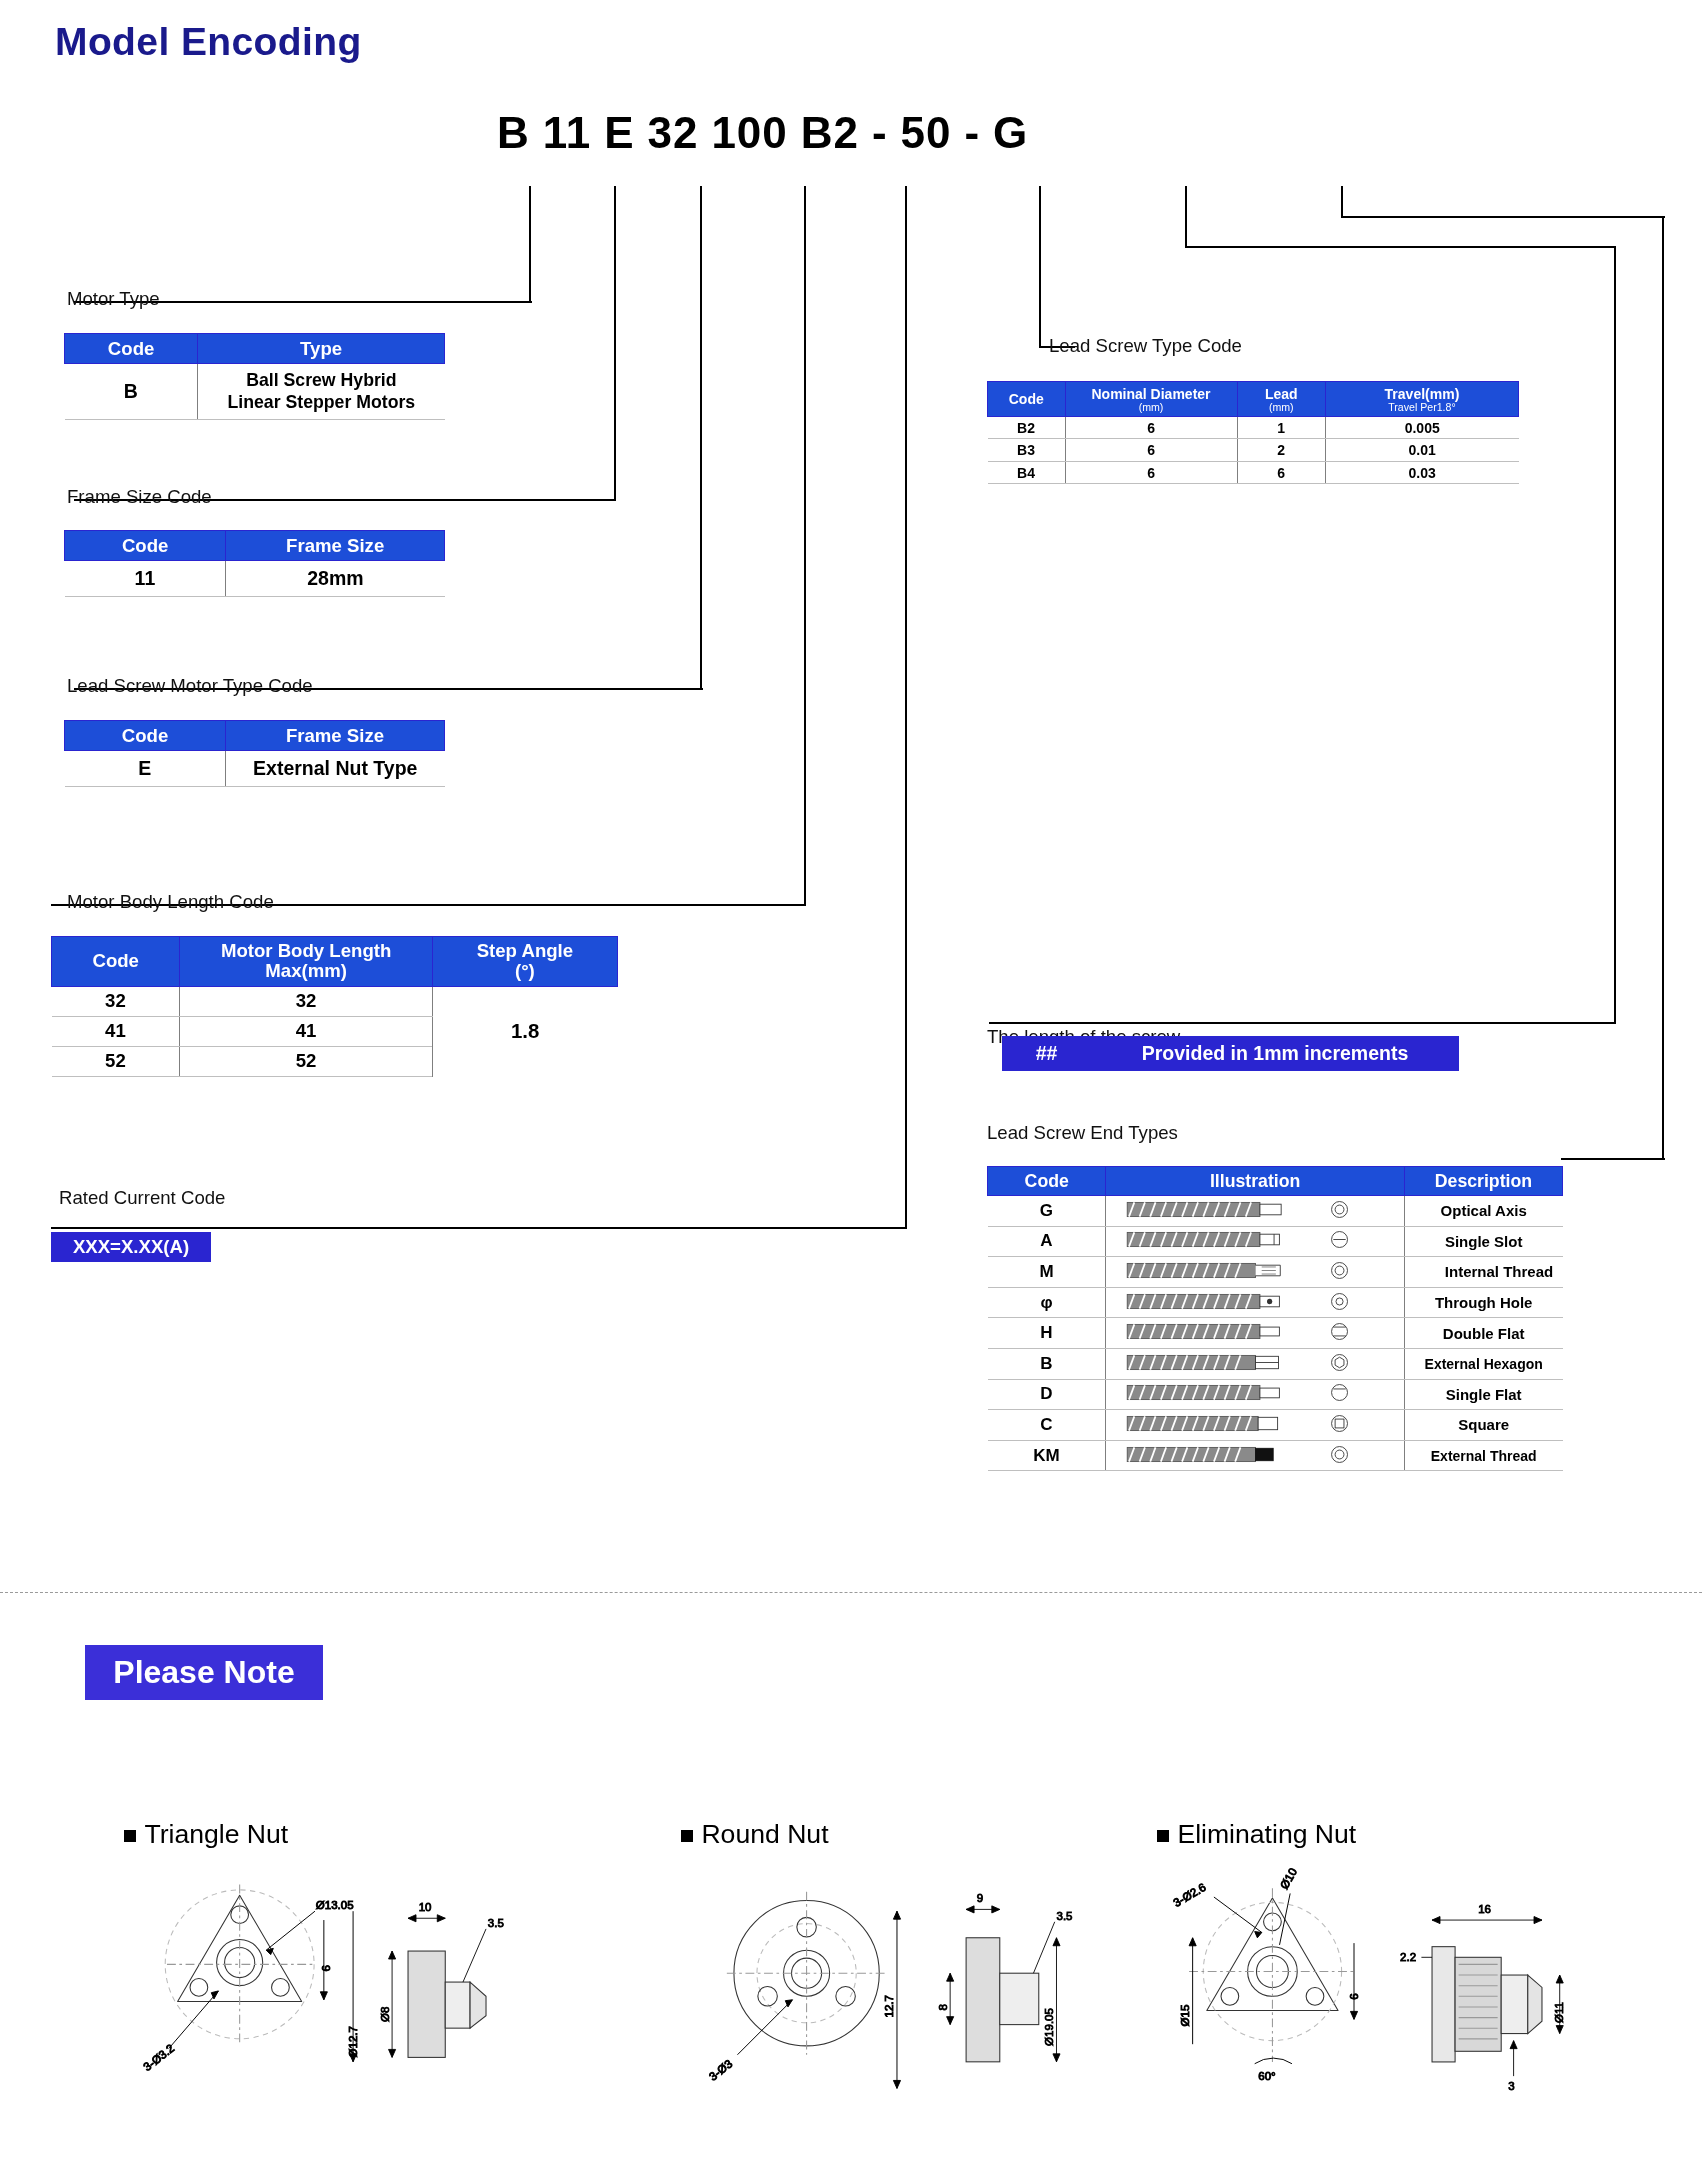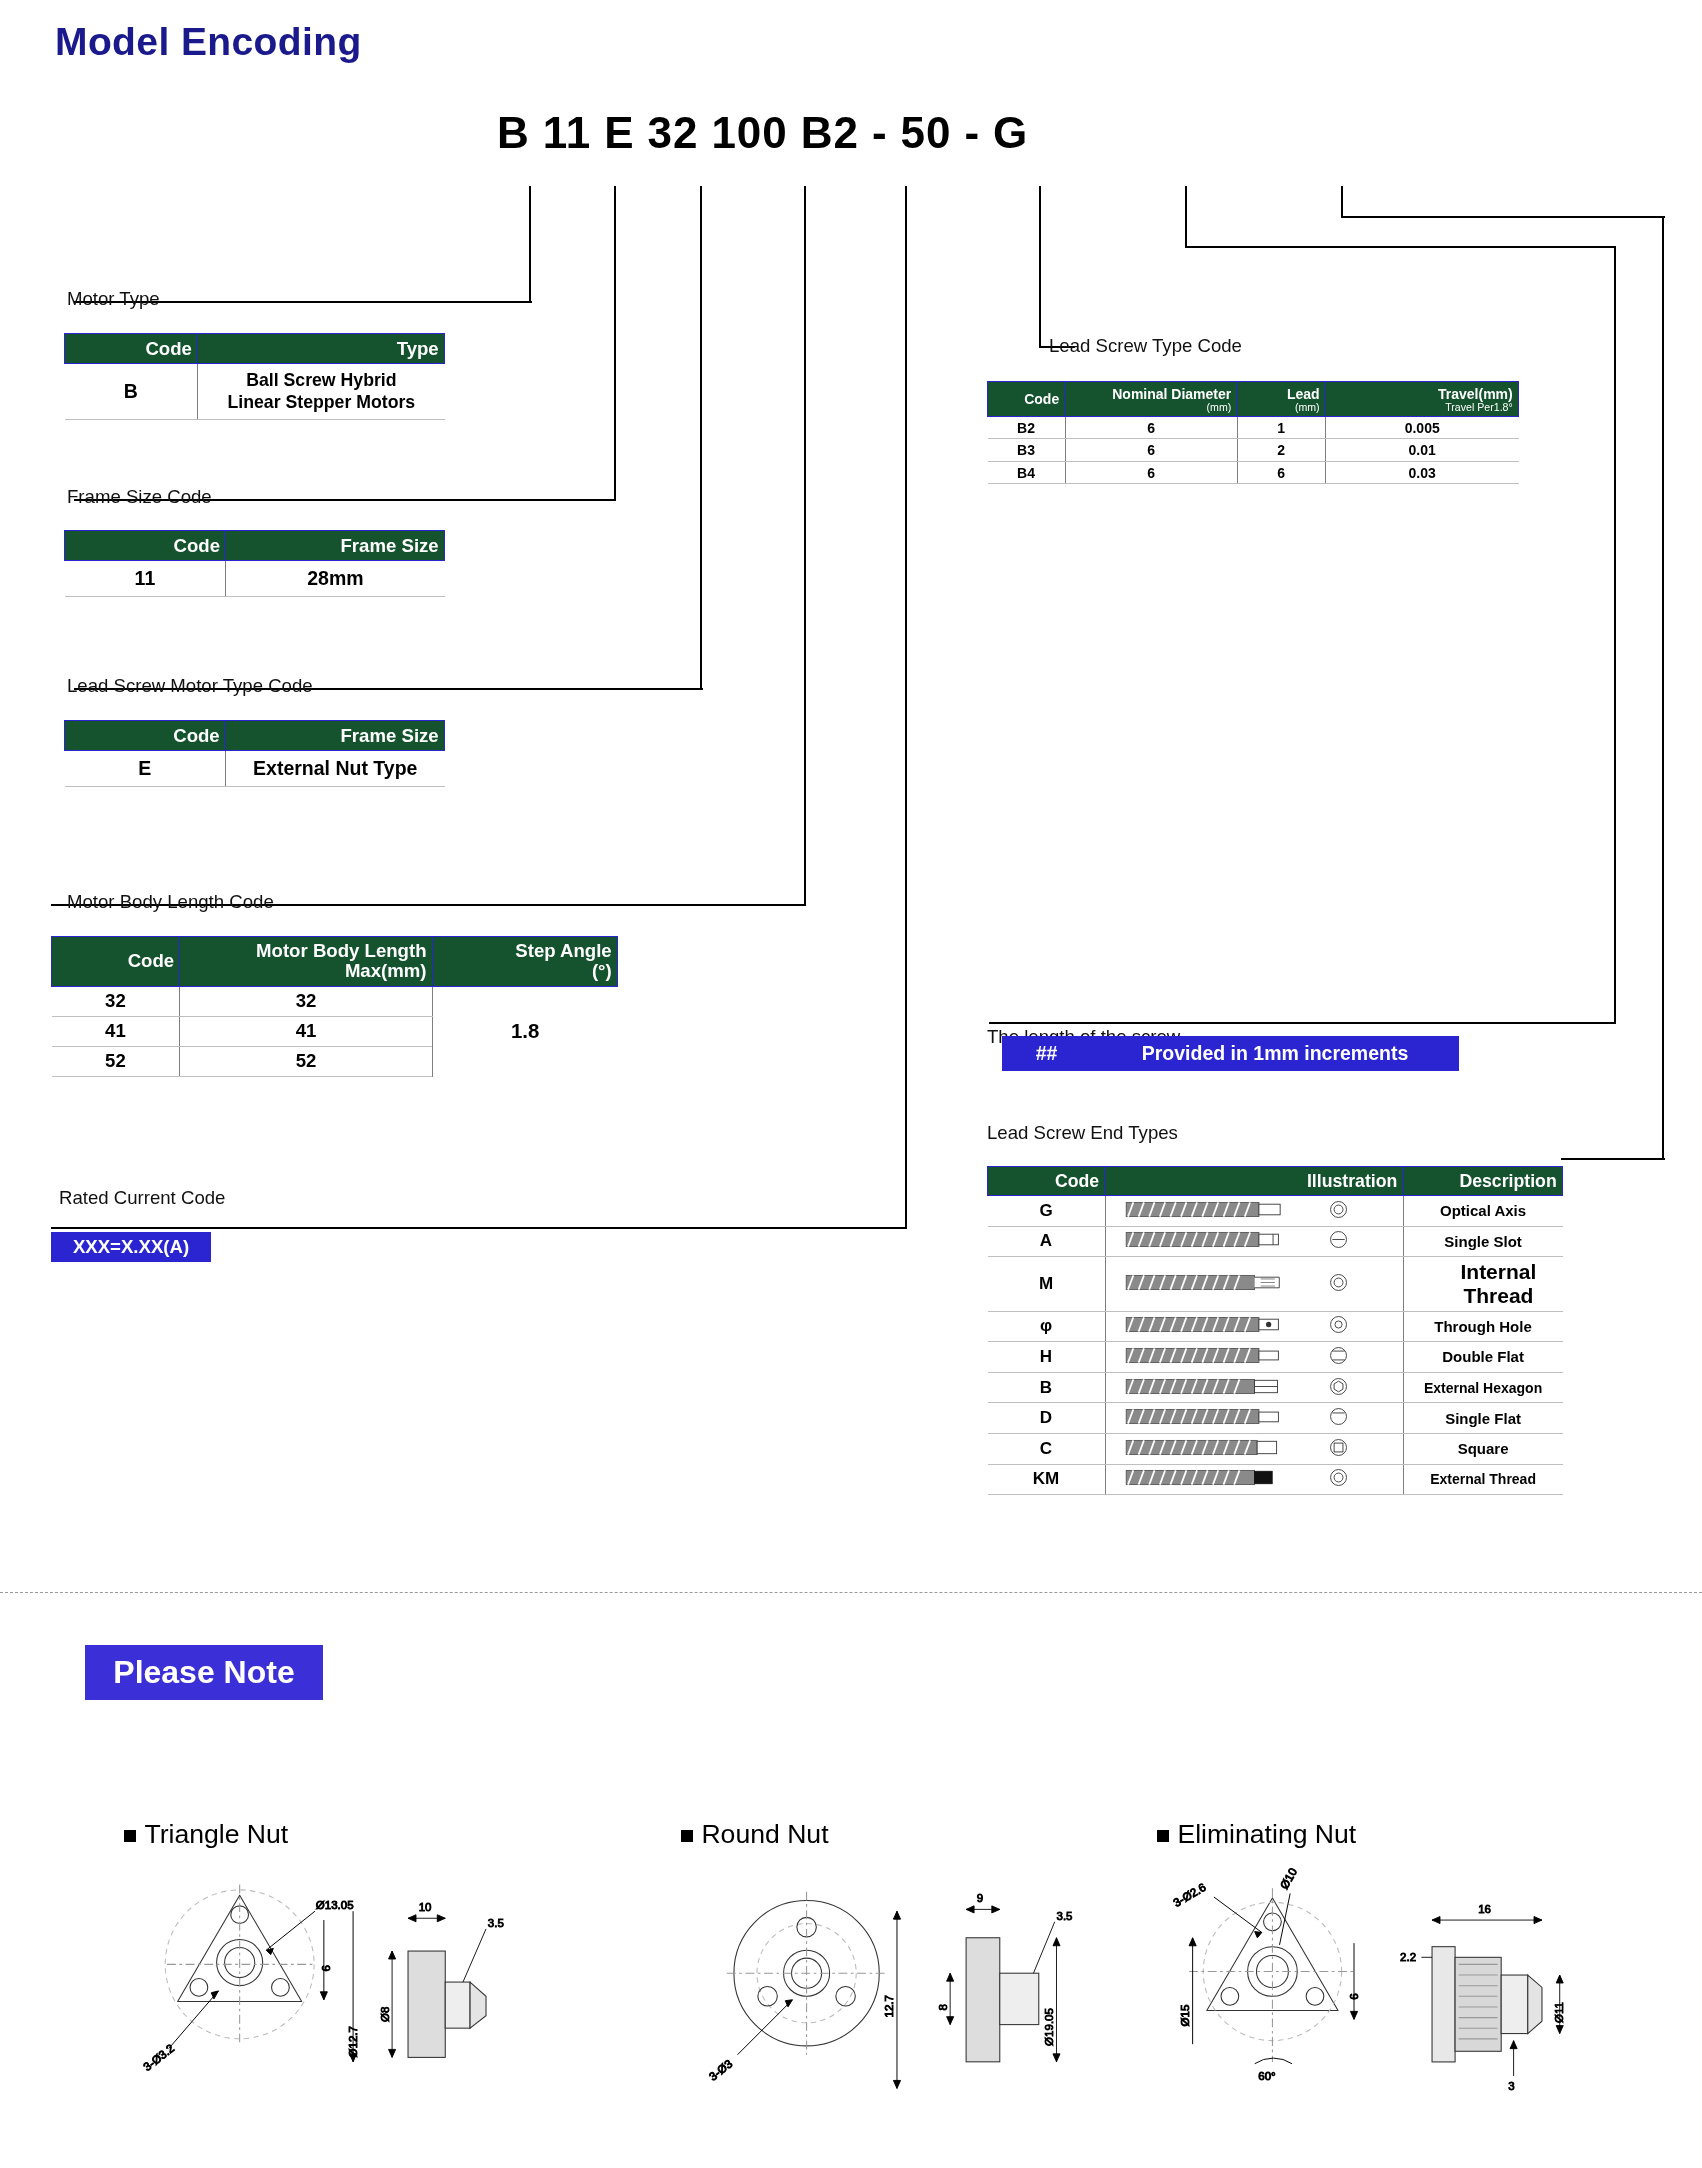--- a/index.html
+++ b/index.html
@@ -20,22 +20,22 @@
   
   .model-code{
     position:absolute;left:497px;top:108px;
     font-size:44px;font-weight:bold;color:#000;
     letter-spacing:0.9px;white-space:nowrap;
   }
 
   
   .tbl{position:absolute;border-collapse:collapse;background:#fff;}
   .tbl th{
-    background:#14532d;color:#fff;font-weight:bold;
-    text-align:right;border:0.9px solid #2a25d0;
+    background:#1d4ed8;color:#fff;font-weight:bold;
+    text-align:center;border:0.9px solid #2a25d0;
     padding:3.5px 5.3px;
   }
   .tbl td{
     text-align:center;border-left:0.9px solid #7f7f7f;border-right:0.9px solid #7f7f7f;
     border-top:0.9px solid #bfbfbf;border-bottom:0.9px solid #bfbfbf;
     padding:2.7px 5.3px;font-weight:bold;
   }
   .caption{position:absolute;font-size:18.6px;color:#111;}
 
   .sub{font-size:10.6px;font-weight:normal;display:block;line-height:1.05;}
@@ -319,21 +319,21 @@
                 <line x1="114" y1="5" x2="108" y2="21"></line>
             <line x1="126" y1="5" x2="120" y2="21"></line>
                 <line x1="138" y1="5" x2="132" y2="21"></line>
           </g>
           <path d="M155 7 h28 v12 h-28" fill="#fff" stroke="#333"></path>
           <path d="M162 9 h16 M162 13 h16 M162 17 h16" stroke="#777"></path>
           <circle cx="250" cy="13" r="9" fill="none" stroke="#333"></circle>
               <circle cx="250" cy="13" r="5" fill="none" stroke="#333"></circle>
         </svg>
       </td>
-      <td style="font-size:21px;border-right:none;padding-left:36px;">Internal Thread</td>
+      <td style="font-size:15px;border-right:none;padding-left:36px;">Internal Thread</td>
     </tr>
 
     <tr>
       <td style="font-size:17px;border-left:none;padding:1.8px 0;">φ</td>
       <td style="padding:1.8px 0;">
         <svg width="275" height="23" viewBox="0 0 310 26">
           <g fill="#8a8a8a" stroke="#555">
                 <rect x="10" y="5" width="150" height="16"></rect>
               </g>
           <g stroke="#fff" stroke-width="2">

